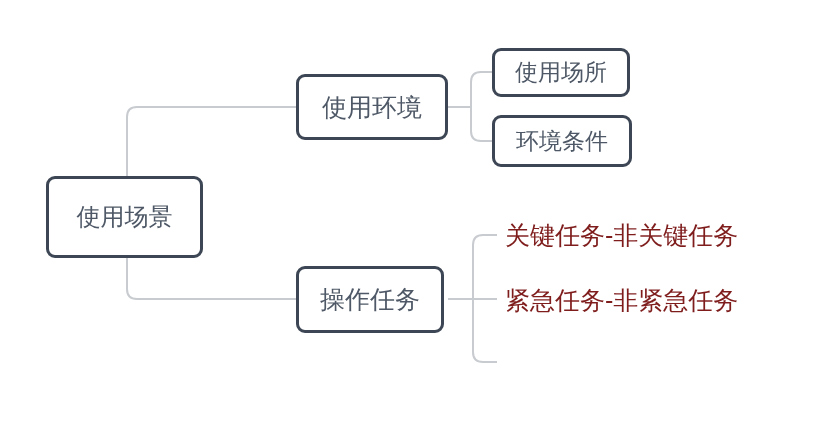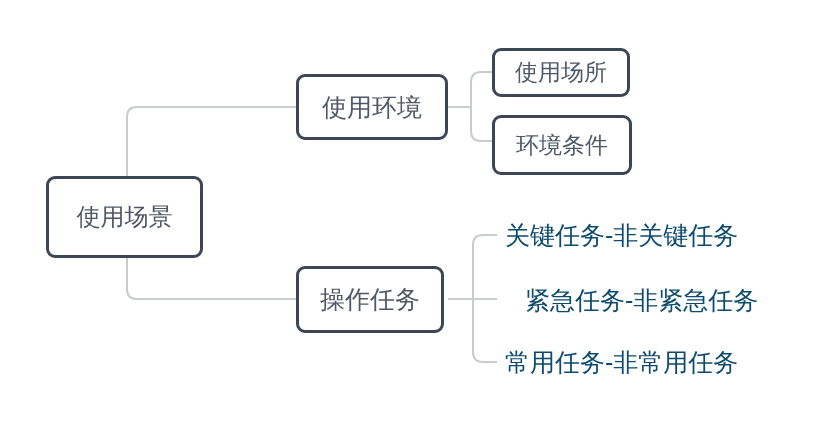--- a/index.html
+++ b/index.html
@@ -52,36 +52,36 @@
     font-size: 25px;
   }
   .node.child-place {
     left: 492px; top: 48px;
     width: 138px; height: 49px;
     font-size: 23px;
     border-width: 3px;
   }
   .node.child-cond {
     left: 492px; top: 115px;
-    width: 140px; height: 60px;
+    width: 140px; height: 52px;
     font-size: 23px;
     border-width: 3px;
   }
   .leaf {
     position: absolute;
     left: 505px;
     height: 32px;
     line-height: 32px;
     font-size: 25px;
-    color: #0c4a6e;
+    color: #7f1d1d;
     white-space: nowrap;
     cursor: default;
   }
   .leaf.l1 { top: 219px; }
-  .leaf.l2 { top: 284px; margin-left: 20px; }
+  .leaf.l2 { top: 284px; }
   .leaf.l3 { top: 346px; }
 </style>
 </head>
 <body>
 
 <div class="canvas">
 
   <svg class="connectors" width="821" height="433" viewBox="0 0 821 433" fill="none" stroke="#c8cbcf" stroke-width="2">
 
     <path d="M 127 176 L 127 117 Q 127 107 137 107 L 296 107"></path>
@@ -104,15 +104,14 @@
   <div class="node child-place">使用场所</div>
 
   <div class="node child-cond">环境条件</div>
 
   <div class="node branch-task">操作任务</div>
 
   <div class="leaf l1">关键任务-非关键任务</div>
 
   <div class="leaf l2">紧急任务-非紧急任务</div>
 
-  <div class="leaf l3">常用任务-非常用任务</div>
 
 </div>
 
 </body></html>

